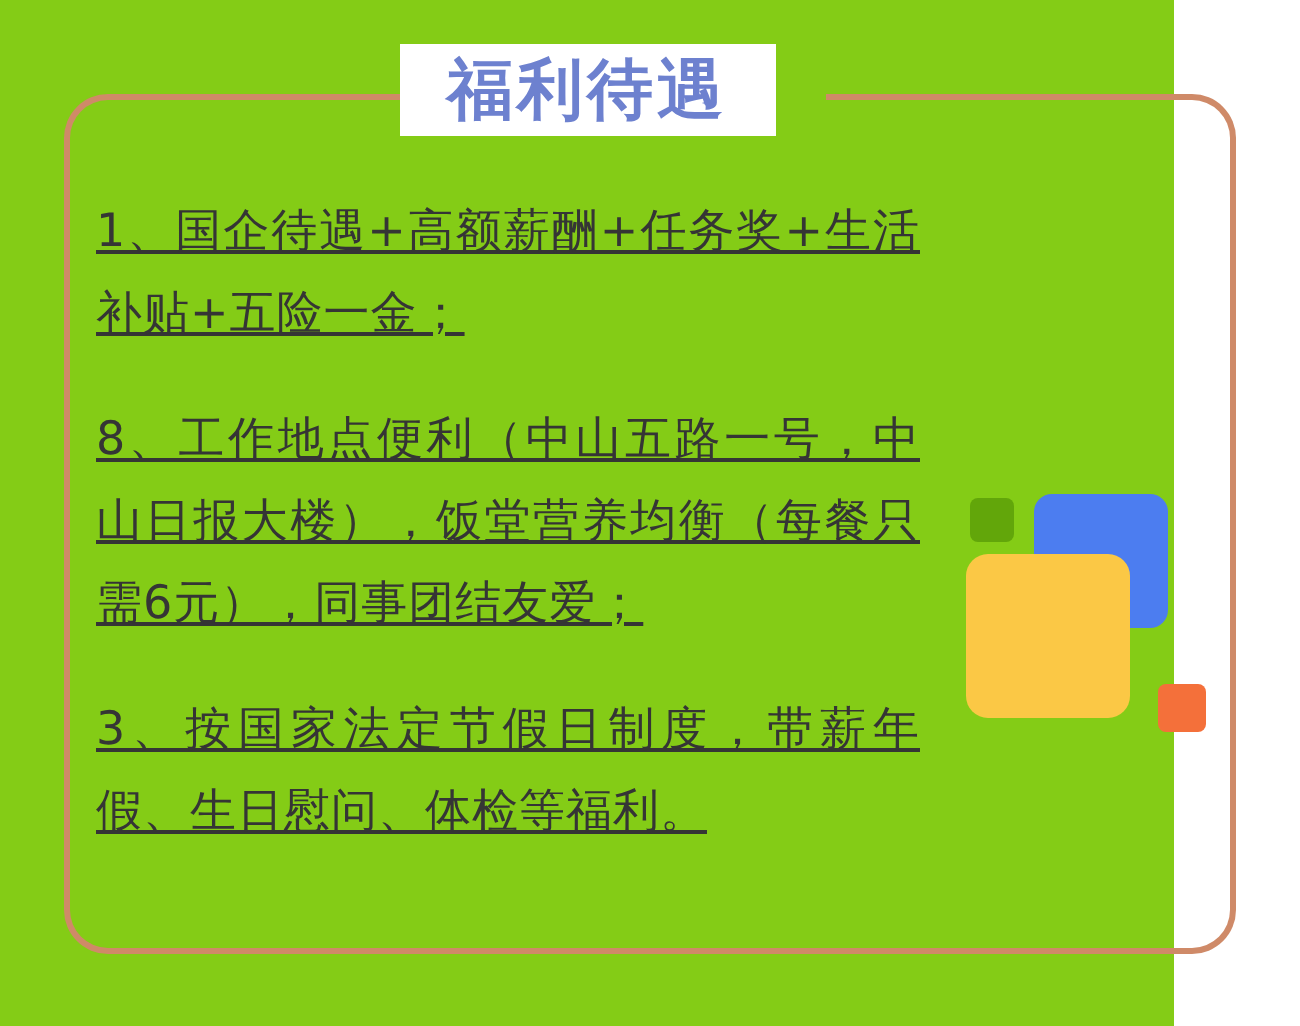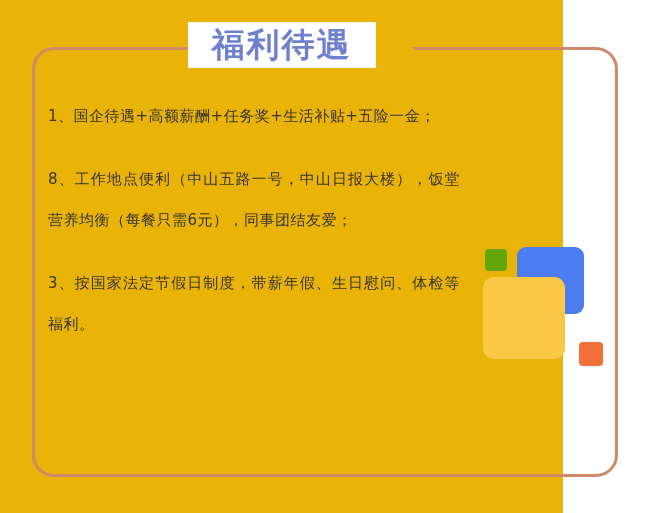--- a/index.html
+++ b/index.html
@@ -11,21 +11,22 @@
     height: 513px;
     background: #ffffff;
     font-family: "DejaVu Sans", "Liberation Sans", sans-serif;
     overflow: hidden;
   }
 
   .poster {
     position: relative;
     width: 563px;
     height: 513px;
-    background: #eab308;
+    background: #84cc16;
+    padding-left: 24px;
   }
 
   
   .frame-edge {
     position: absolute;
     background: transparent;
     border-color: #cf8a68;
     border-style: solid;
     box-sizing: border-box;
   }
@@ -93,26 +94,27 @@
 
   
   .body-copy {
     position: absolute;
     left: 48px;
     top: 96px;
     width: 412px;
     z-index: 2;
   }
   .para {
-    font-size: 15px;
+    font-size: 23px;
     line-height: 41px;
     color: #353535;
     margin: 0 0 22px 0;
     letter-spacing: 0.5px;
     text-align: justify;
+    text-decoration: underline;
   }
   .para:last-child { margin-bottom: 0; }
 
   
   .squares {
     position: absolute;
     left: 455px;
     top: 225px;
     width: 170px;
     height: 160px;

